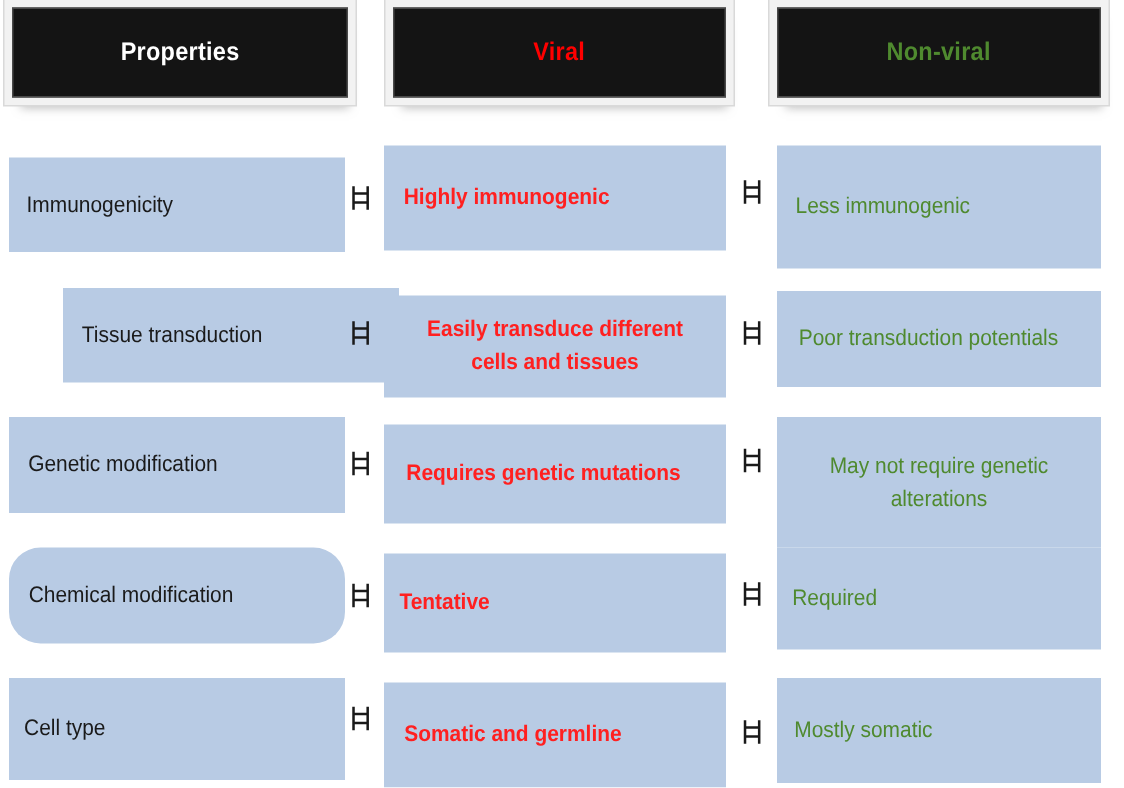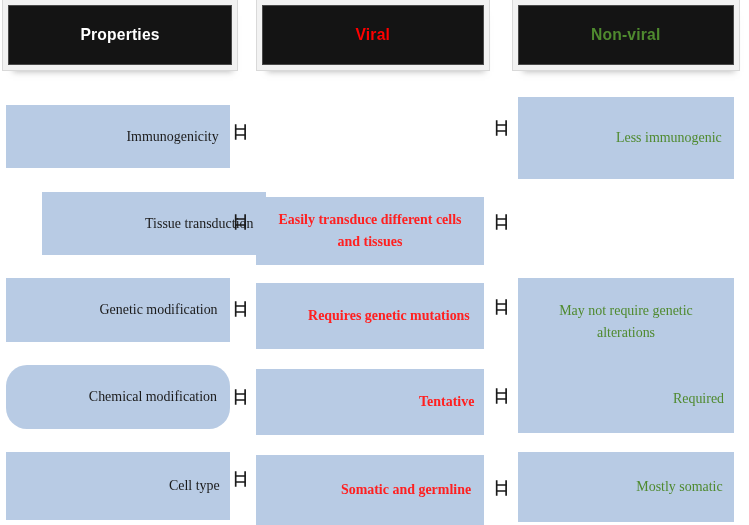--- a/index.html
+++ b/index.html
@@ -64,24 +64,23 @@
     position: absolute;
     left: 0;
     width: 749px;
   }
   .cell {
     position: absolute;
     background: #b8cbe4;
     box-sizing: border-box;
     display: flex;
     align-items: center;
-    justify-content: flex-end;
+    justify-content: flex-start;
     text-align: center;
     padding: 2px 8px;
-    font-family: Liberation Serif, serif;
   }
   .cell-text {
     font-size: 15px;
     line-height: 1.45;
     transform: scaleX(0.93);
     display: block;
   }
   .cell.c1 { left: 6px;   width: 224px; }
   .cell.c2 { left: 256px; width: 228px; }
   .cell.c3 { left: 518px; width: 216px; }
@@ -127,20 +126,23 @@
   <div class="row" style="top:97px;height:80px;">
     <div class="cell c1" style="top:8px;height:63px;">
       <span class="cell-text txt-prop">Immunogenicity</span>
     </div>
     <div class="connector a1" style="top:24px;">
       <svg width="17" height="20" viewBox="0 0 17 20" aria-hidden="true">
         <path d="M2.6 2.2 L2.6 17.8 M14.4 2.2 L14.4 17.8" stroke="#1a1a1a" stroke-width="2.1" fill="none"></path>
         <path d="M2.6 7.0 L14.4 7.0 M2.6 13.0 L14.4 13.0" stroke="#1a1a1a" stroke-width="1.7" fill="none"></path>
       </svg>
     </div>
+    <div class="cell c2" style="top:0px;height:70px;">
+      <span class="cell-text txt-viral">Highly immunogenic</span>
+    </div>
     <div class="connector a2" style="top:20px;">
       <svg width="17" height="20" viewBox="0 0 17 20" aria-hidden="true">
         <path d="M2.6 2.2 L2.6 17.8 M14.4 2.2 L14.4 17.8" stroke="#1a1a1a" stroke-width="2.1" fill="none"></path>
         <path d="M2.6 7.0 L14.4 7.0 M2.6 13.0 L14.4 13.0" stroke="#1a1a1a" stroke-width="1.7" fill="none"></path>
       </svg>
     </div>
     <div class="cell c3" style="top:0px;height:82px;">
       <span class="cell-text txt-non">Less immunogenic</span>
     </div>
   </div>
@@ -157,20 +159,23 @@
     </div>
     <div class="cell c2" style="top:5px;height:68px;">
       <span class="cell-text txt-viral">Easily transduce different cells and tissues</span>
     </div>
     <div class="connector a2" style="top:19px;">
       <svg width="17" height="20" viewBox="0 0 17 20" aria-hidden="true">
         <path d="M2.6 2.2 L2.6 17.8 M14.4 2.2 L14.4 17.8" stroke="#1a1a1a" stroke-width="2.1" fill="none"></path>
         <path d="M2.6 7.0 L14.4 7.0 M2.6 13.0 L14.4 13.0" stroke="#1a1a1a" stroke-width="1.7" fill="none"></path>
       </svg>
     </div>
+    <div class="cell c3" style="top:2px;height:64px;">
+      <span class="cell-text txt-non">Poor transduction potentials</span>
+    </div>
   </div>
 
   <div class="row" style="top:278px;height:82px;">
     <div class="cell c1" style="top:0px;height:64px;">
       <span class="cell-text txt-prop">Genetic modification</span>
     </div>
     <div class="connector a1" style="top:20px;">
       <svg width="17" height="20" viewBox="0 0 17 20" aria-hidden="true">
         <path d="M2.6 2.2 L2.6 17.8 M14.4 2.2 L14.4 17.8" stroke="#1a1a1a" stroke-width="2.1" fill="none"></path>
         <path d="M2.6 7.0 L14.4 7.0 M2.6 13.0 L14.4 13.0" stroke="#1a1a1a" stroke-width="1.7" fill="none"></path>

